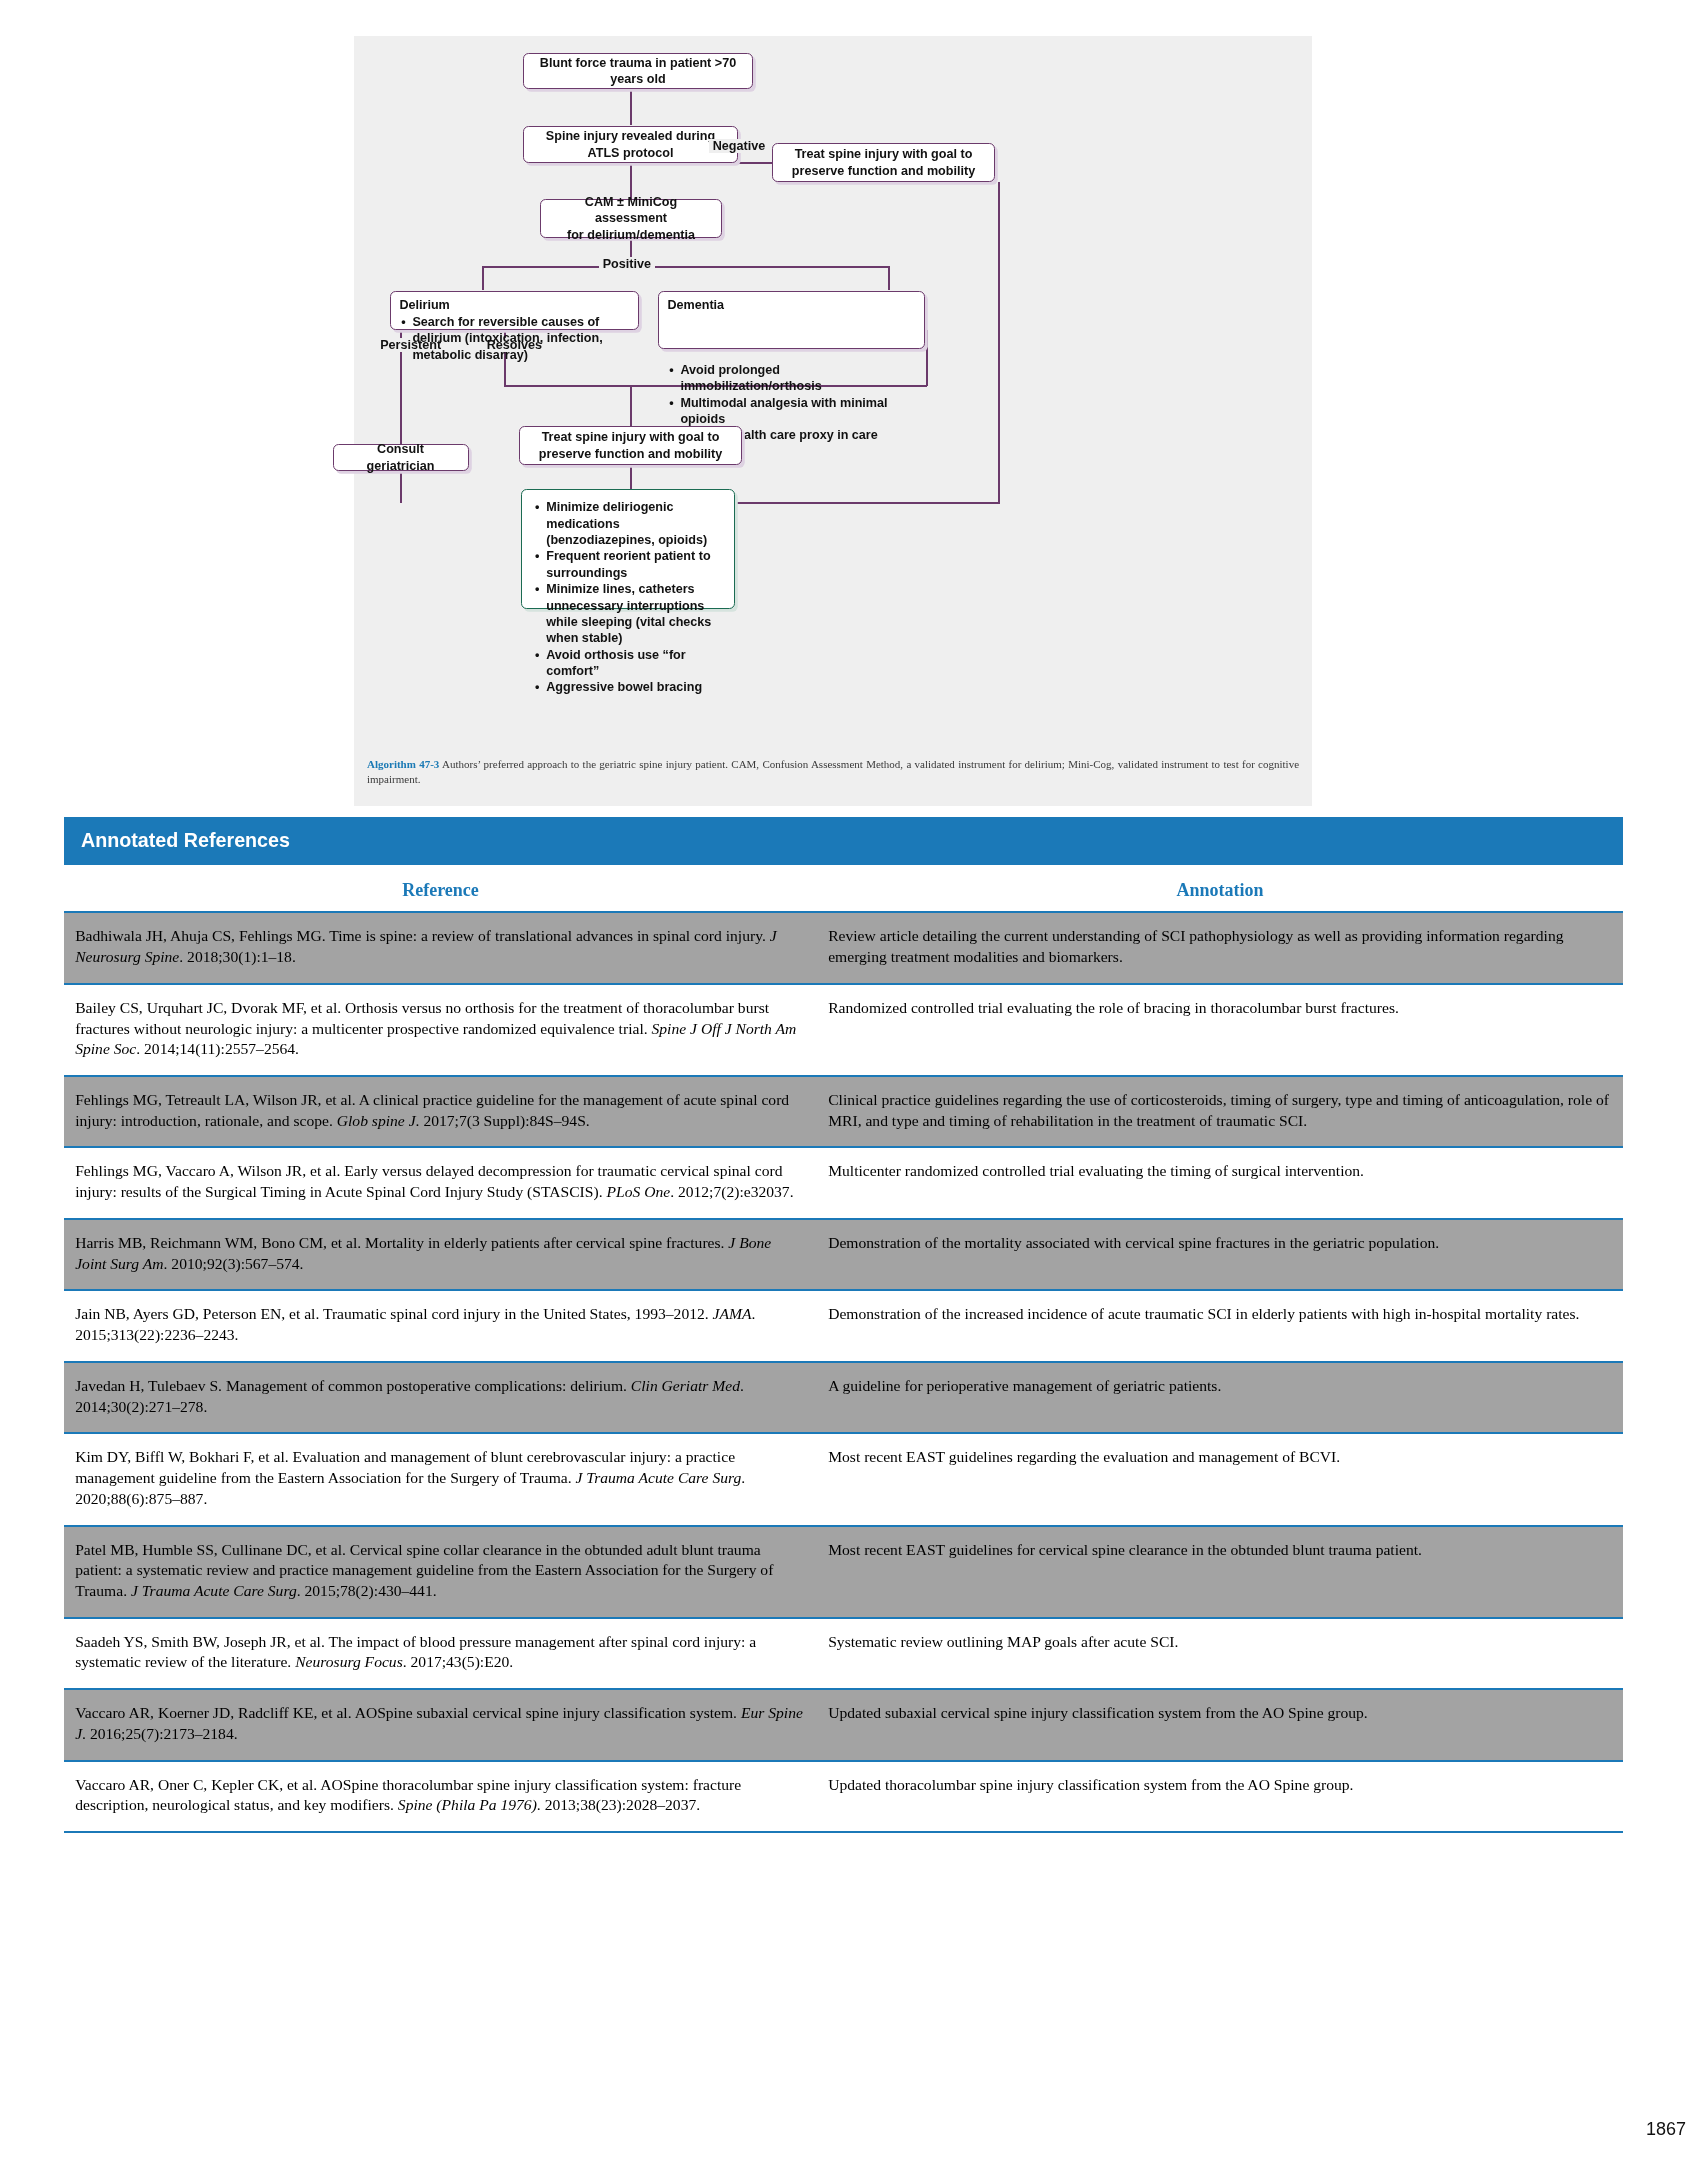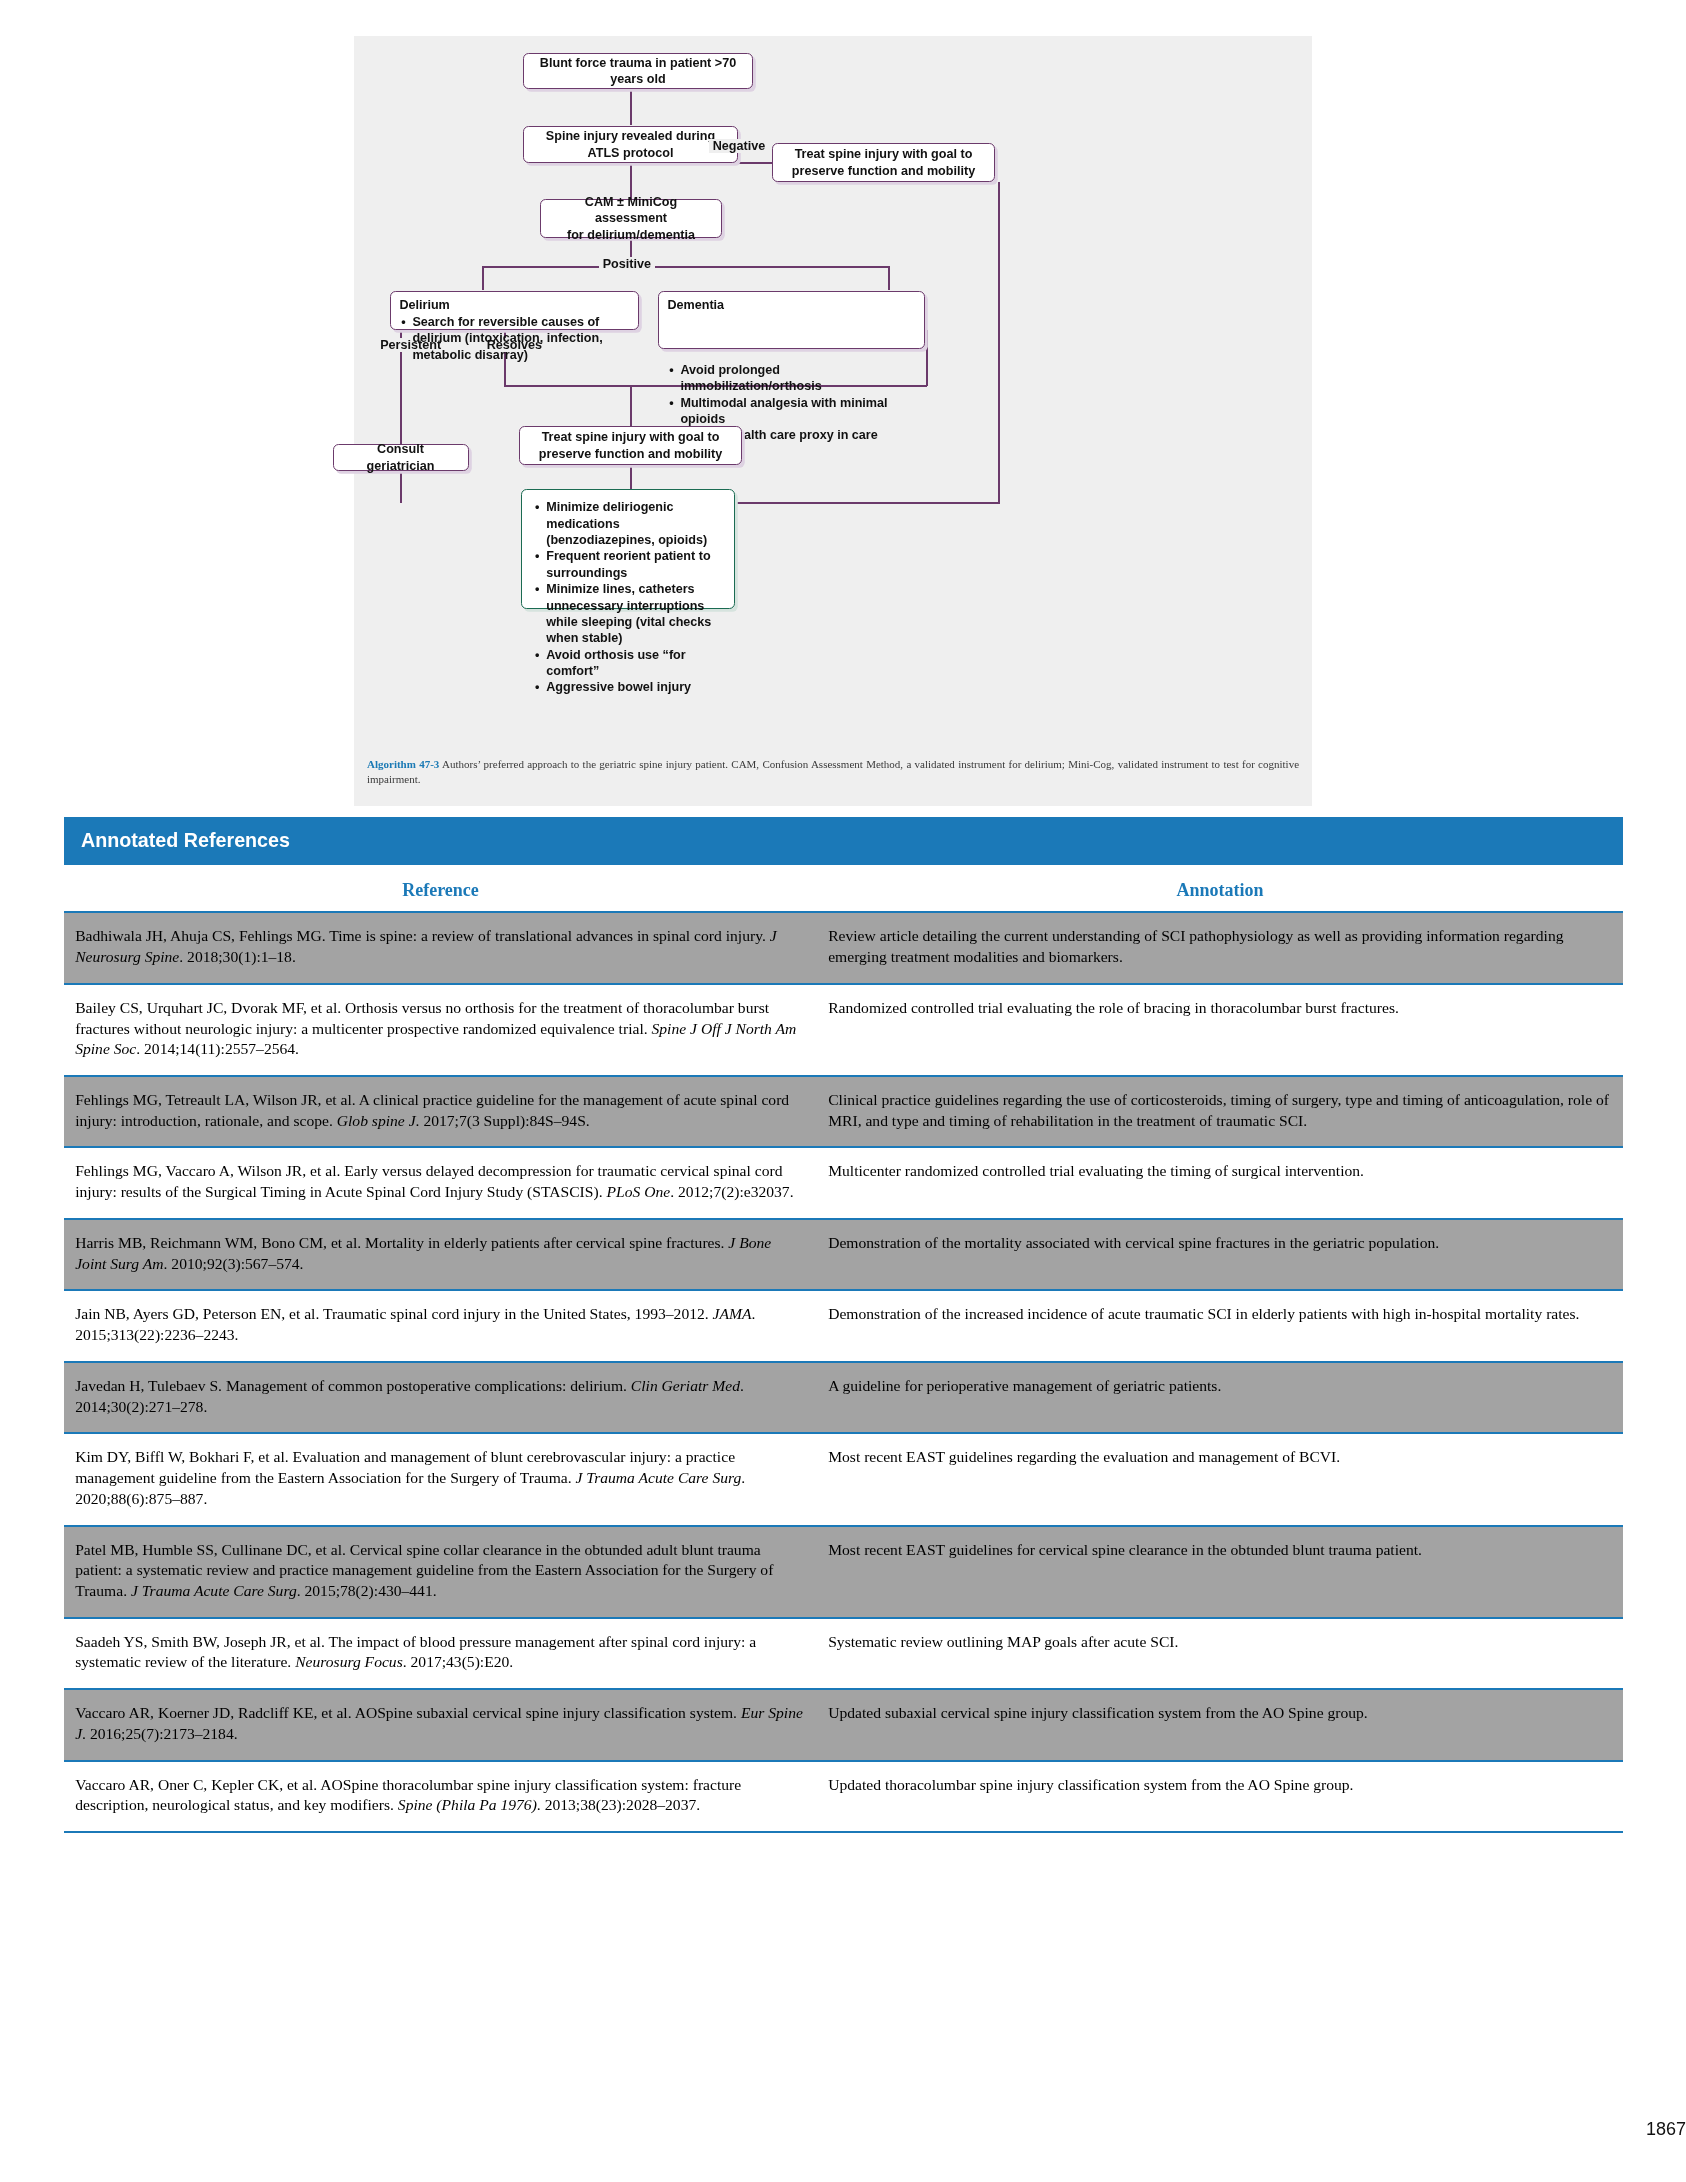--- a/index.html
+++ b/index.html
@@ -206,21 +206,21 @@
     <span>Treat spine injury with goal to</span>
     <span>preserve function and mobility</span>
   </div>
 
   <div class="node green left flow" style="left:167px;top:453px;width:214px;height:120px;flex-direction:column;padding:9.4px 11.2px;">
     <ul>
       <li>Minimize deliriogenic medications (benzodiazepines, opioids)</li>
       <li>Frequent reorient patient to surroundings</li>
       <li>Minimize lines, catheters unnecessary interruptions while sleeping (vital checks when stable)</li>
       <li>Avoid orthosis use “for comfort”</li>
-      <li>Aggressive bowel injury</li>
+      <li>Aggressive bowel bracing</li>
     </ul>
   </div>
 
   <div id="fig-caption">
     <span class="lbl">Algorithm 47-3</span>
     <span>Authors’ preferred approach to the geriatric spine injury patient. CAM, Confusion Assessment Method, a validated instrument for delirium; Mini-Cog, validated instrument to test for cognitive impairment.</span>
   </div>
 </div>
 
 <div id="refs">

